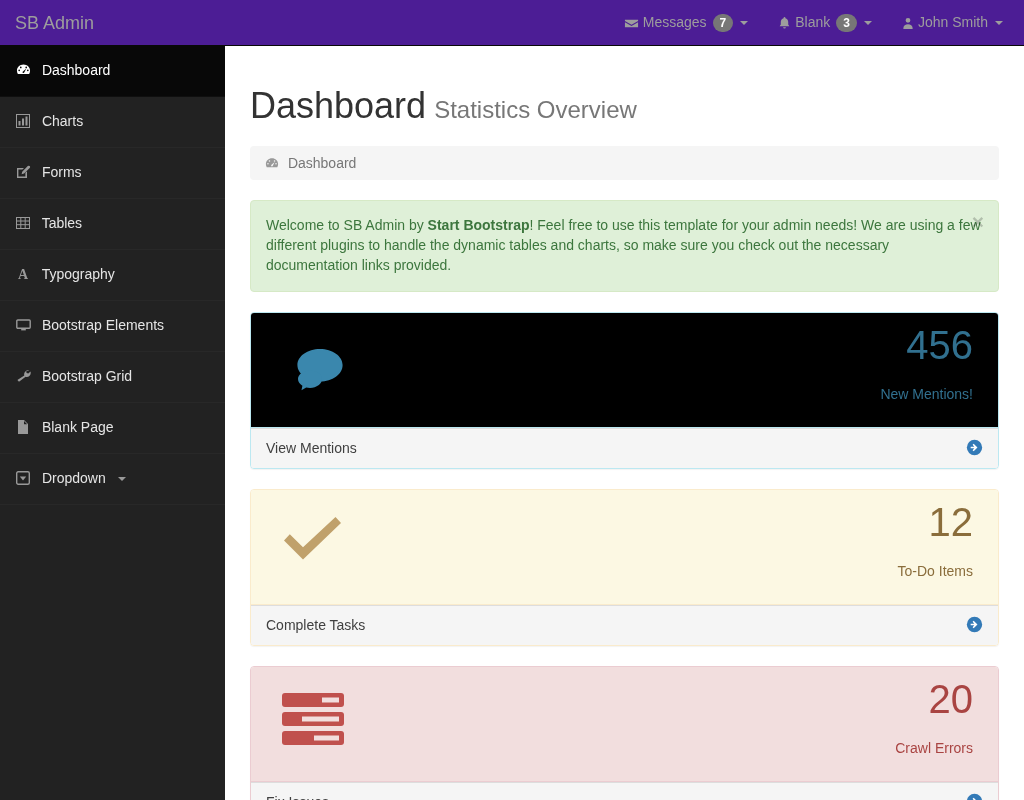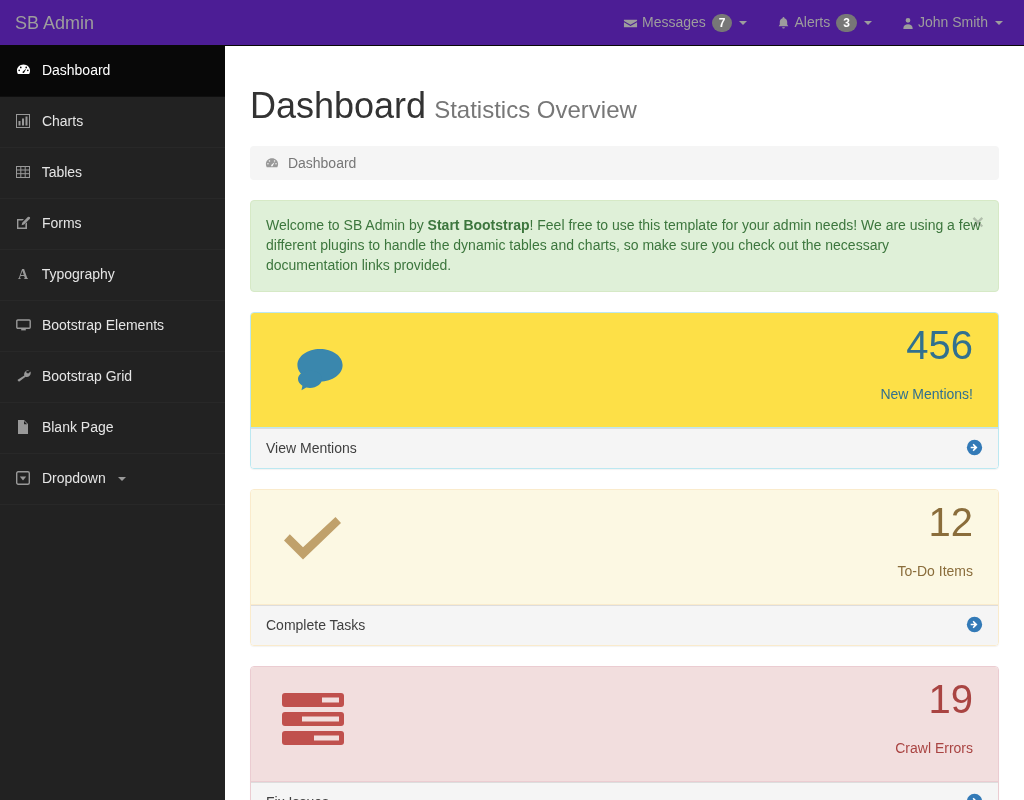--- a/index.html
+++ b/index.html
@@ -211,21 +211,21 @@
     color: #404040;
     font-size: 14px;
     text-decoration: none;
   }
   .panel-footer-bar .pf-arrow {
     position: absolute;
     right: 15px; top: 10px;
   }
 
   .panel-info  { border-color: #bce8f1; }
-  .panel-info .panel-heading { background: #fde047; border-bottom: 1px solid #bce8f1; color: #31708f; }
+  .panel-info .panel-heading { background: #000000; border-bottom: 1px solid #bce8f1; color: #31708f; }
   .panel-warning { border-color: #faebcc; }
   .panel-warning .panel-heading { background: #fcf8e3; border-bottom: 1px solid #faebcc; color: #8a6d3b; }
   .panel-danger { border-color: #ebccd1; }
   .panel-danger .panel-heading { background: #f2dede; border-bottom: 1px solid #ebccd1; color: #a94442; }
 </style>
 </head>
 <body>
 
 <div class="navbar">
   <a class="navbar-brand">SB Admin</a>
@@ -242,21 +242,21 @@
       <span class="badge">7</span>
       <span class="caret"></span>
     </a>
 
     <a class="nav-item">
       <span class="ico">
         <svg width="13" height="15" viewBox="0 0 14 16">
             <path fill="#9d9d9d" d="M7 1a1 1 0 00-1 1v.3C4.3 2.8 3 4.4 3 6.3V9l-1.2 2H12.2L11 9V6.3C11 4.4 9.7 2.8 8 2.3V2a1 1 0 00-1-1zM5.5 12a1.5 1.5 0 003 0h-3z"></path>
           </svg>
       </span>
-      <span>Alerts</span>
+      <span>Blank</span>
       <span class="badge">3</span>
       <span class="caret"></span>
     </a>
 
     <a class="nav-item">
       <span class="ico">
         <svg width="12" height="15" viewBox="0 0 13 16">
             <path fill="#9d9d9d" d="M6.5 2a2.6 2.6 0 110 5.2A2.6 2.6 0 016.5 2zM1.5 13c0-2.6 2.3-4.3 5-4.3s5 1.7 5 4.3v1h-10v-1z"></path>
           </svg>
       </span>
@@ -281,43 +281,43 @@
   <a class="side-item">
     <span class="sico">
       <svg width="14" height="14" viewBox="0 0 14 14">
           <rect x="0.5" y="0.5" width="13" height="13" fill="none" stroke="#999"></rect>
           <rect x="2.5" y="7" width="2" height="4.5" fill="#999"></rect>
           <rect x="6" y="4.5" width="2" height="7" fill="#999"></rect>
           <rect x="9.5" y="2.5" width="2" height="9" fill="#999"></rect>
         </svg>
     </span>
     <span>Charts</span>
+  </a>
+
+  <a class="side-item">
+    <span class="sico">
+      <svg width="15" height="14" viewBox="0 0 15 14">
+          <path fill="#999" d="M1 3h7l-1.6 1.6H2.4v7h7V7.8L11 6.2V13H1V3z"></path>
+          <path fill="#999" d="M13.6 1.1a1.3 1.3 0 00-1.8 0L6.2 6.7 5.6 9.2l2.5-.6 5.6-5.6a1.3 1.3 0 000-1.9z"></path>
+        </svg>
+    </span>
+    <span>Forms</span>
   </a>
 
   <a class="side-item">
     <span class="sico">
       <svg width="14" height="14" viewBox="0 0 14 14">
           <rect x="0.5" y="1.5" width="13" height="11" fill="none" stroke="#999"></rect>
           <line x1="0.5" y1="5" x2="13.5" y2="5" stroke="#999"></line>
           <line x1="0.5" y1="8.7" x2="13.5" y2="8.7" stroke="#999"></line>
           <line x1="4.8" y1="1.5" x2="4.8" y2="12.5" stroke="#999"></line>
           <line x1="9.2" y1="1.5" x2="9.2" y2="12.5" stroke="#999"></line>
         </svg>
     </span>
     <span>Tables</span>
-  </a>
-
-  <a class="side-item">
-    <span class="sico">
-      <svg width="15" height="14" viewBox="0 0 15 14">
-          <path fill="#999" d="M1 3h7l-1.6 1.6H2.4v7h7V7.8L11 6.2V13H1V3z"></path>
-          <path fill="#999" d="M13.6 1.1a1.3 1.3 0 00-1.8 0L6.2 6.7 5.6 9.2l2.5-.6 5.6-5.6a1.3 1.3 0 000-1.9z"></path>
-        </svg>
-    </span>
-    <span>Forms</span>
   </a>
 
   <a class="side-item">
     <span class="sico">
       <svg width="14" height="14" viewBox="0 0 14 14">
           <text x="7" y="12" font-family="Liberation Serif, serif" font-size="14" font-weight="bold" fill="#999" text-anchor="middle">A</text>
         </svg>
     </span>
     <span>Typography</span>
   </a>
@@ -431,21 +431,21 @@
       <span class="panel-icon">
         <svg width="70" height="68" viewBox="0 0 70 68">
           <rect x="4" y="8" width="62" height="14" rx="3" fill="#c0504d"></rect>
           <rect x="4" y="27" width="62" height="14" rx="3" fill="#c0504d"></rect>
           <rect x="4" y="46" width="62" height="14" rx="3" fill="#c0504d"></rect>
           <rect x="44" y="12.5" width="17" height="5" fill="#f2dede"></rect>
           <rect x="24" y="31.5" width="37" height="5" fill="#f2dede"></rect>
           <rect x="36" y="50.5" width="25" height="5" fill="#f2dede"></rect>
         </svg>
       </span>
-      <div class="panel-number">19</div>
+      <div class="panel-number">20</div>
       <div class="panel-label">Crawl Errors</div>
     </div>
     <div class="panel-footer-bar">
       <span class="pf-label">Fix Issues</span>
       <span class="pf-arrow">
         <svg width="17" height="17" viewBox="0 0 16 16">
             <circle cx="8" cy="8" r="7.2" fill="#337ab7"></circle>
             <path fill="#fff" d="M7.2 4.4L10.8 8l-3.6 3.6-1-1L7.8 8.7H4.4V7.3h3.4L6.2 5.4z"></path>
           </svg>
       </span>

